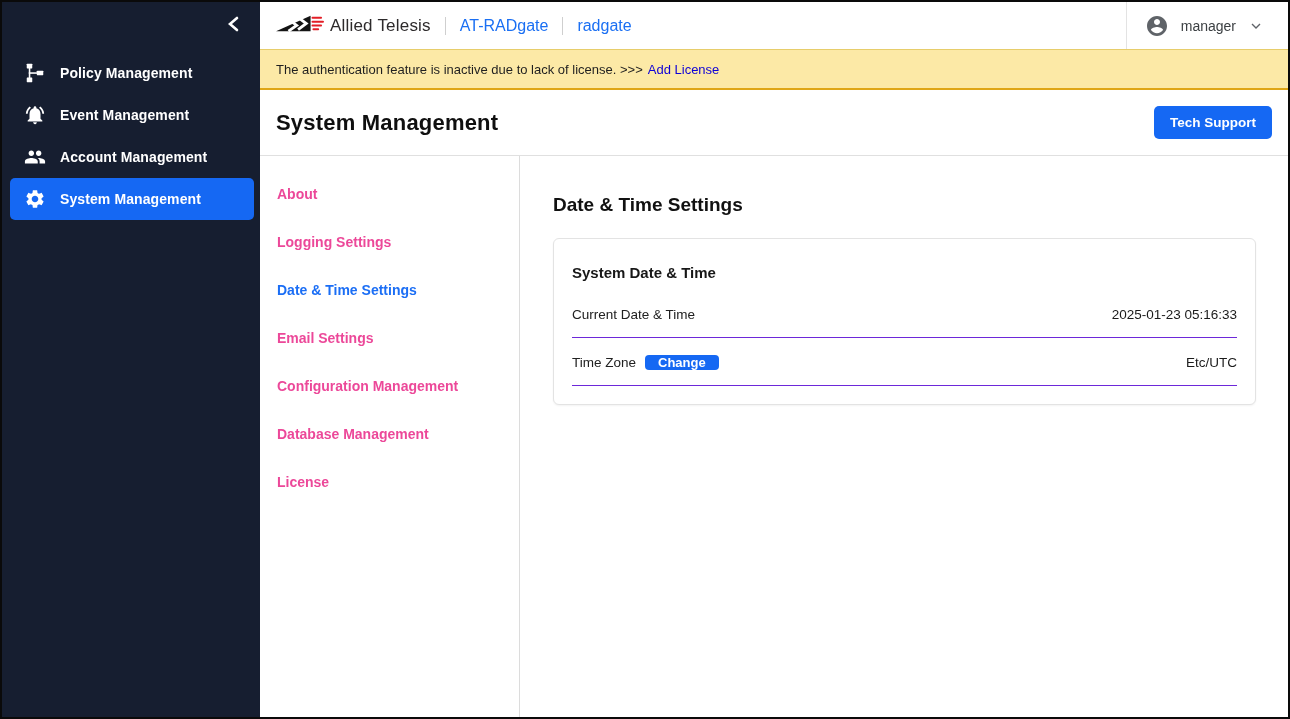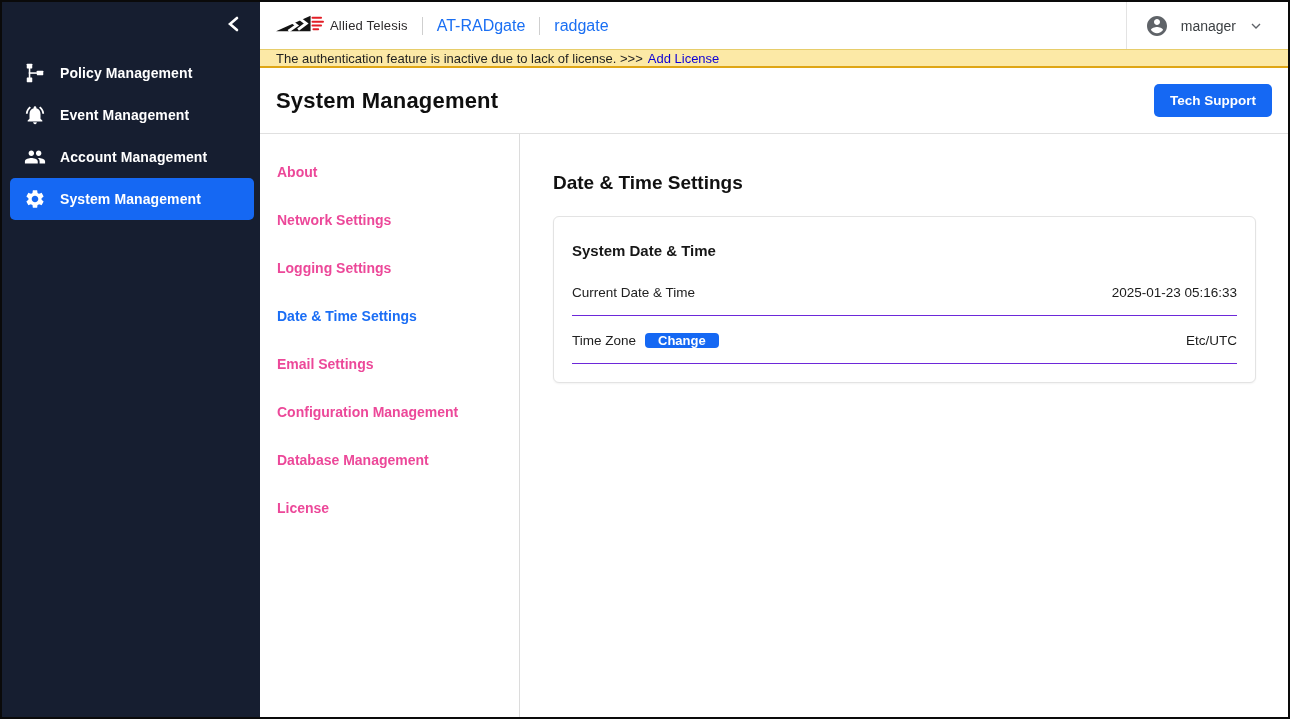--- a/index.html
+++ b/index.html
@@ -30,35 +30,35 @@
   .side-item .lbl { margin-left:14px; font-size:14px; font-weight:bold; letter-spacing:.1px; }
   .side-item.active { background:#1568f3; }
 
   
   .main-col { flex:1; display:flex; flex-direction:column; min-width:0; }
 
   
   .topbar { height:47px; display:flex; align-items:stretch; background:#fff; }
   .topbar-left { display:flex; align-items:center; padding-left:16px; }
   .brand { display:flex; align-items:center; }
-  .brand-text { font-size:13px; color:#2d2a2b; margin-left:6px; letter-spacing:.2px; }
+  .brand-text { font-size:17px; color:#2d2a2b; margin-left:6px; letter-spacing:.2px; }
   .tb-sep { width:1px; height:18px; background:#cfcfcf; margin:0 14px; align-self:center; }
   .tb-link { font-size:16px; color:#1a6ff3; text-decoration:none; font-weight:500; cursor:pointer; }
   .topbar-spacer { flex:1; }
   .user-box {
     display:flex; align-items:center; border-left:1px solid #e3e3e3;
     padding:0 24px 0 18px; gap:12px; cursor:pointer;
   }
   .avatar-ic svg { width:24px; height:24px; fill:#5f6368; display:block; }
   .user-name { font-size:14px; color:#3c4043; }
   .chev-ic svg { width:16px; height:16px; stroke:#5f6368; fill:none; stroke-width:2; display:block; }
 
   
   .banner {
-    height:19px; background:#fce9a6; border-top:1px solid #e7cd6a; border-bottom:2px solid #dfa616;
+    height:41px; background:#fce9a6; border-top:1px solid #e7cd6a; border-bottom:2px solid #dfa616;
     display:flex; align-items:center; padding-left:16px; font-size:13px; color:#1f1f1f;
   }
   .banner a { color:#0e00d6; margin-left:5px; cursor:pointer; }
 
   
   .title-row {
     height:66px; display:flex; align-items:center; padding:0 16px;
     border-bottom:1px solid #e0e0e0;
   }
   .page-title { font-size:22px; font-weight:bold; color:#0f0f0f; letter-spacing:.2px; }
@@ -199,21 +199,20 @@
 
     <div class="title-row">
       <h1 class="page-title">System Management</h1>
       <button class="btn-primary">Tech Support</button>
     </div>
 
     <div class="content-row">
 
       <nav class="subnav">
         <div class="subnav-item">About</div>
-        <div class="subnav-item">Network Settings</div>
         <div class="subnav-item">Logging Settings</div>
         <div class="subnav-item active">Date &amp; Time Settings</div>
         <div class="subnav-item">Email Settings</div>
         <div class="subnav-item">Configuration Management</div>
         <div class="subnav-item">Database Management</div>
         <div class="subnav-item">License</div>
       </nav>
 
       <main class="main-area">
         <h2 class="section-heading">Date &amp; Time Settings</h2>

